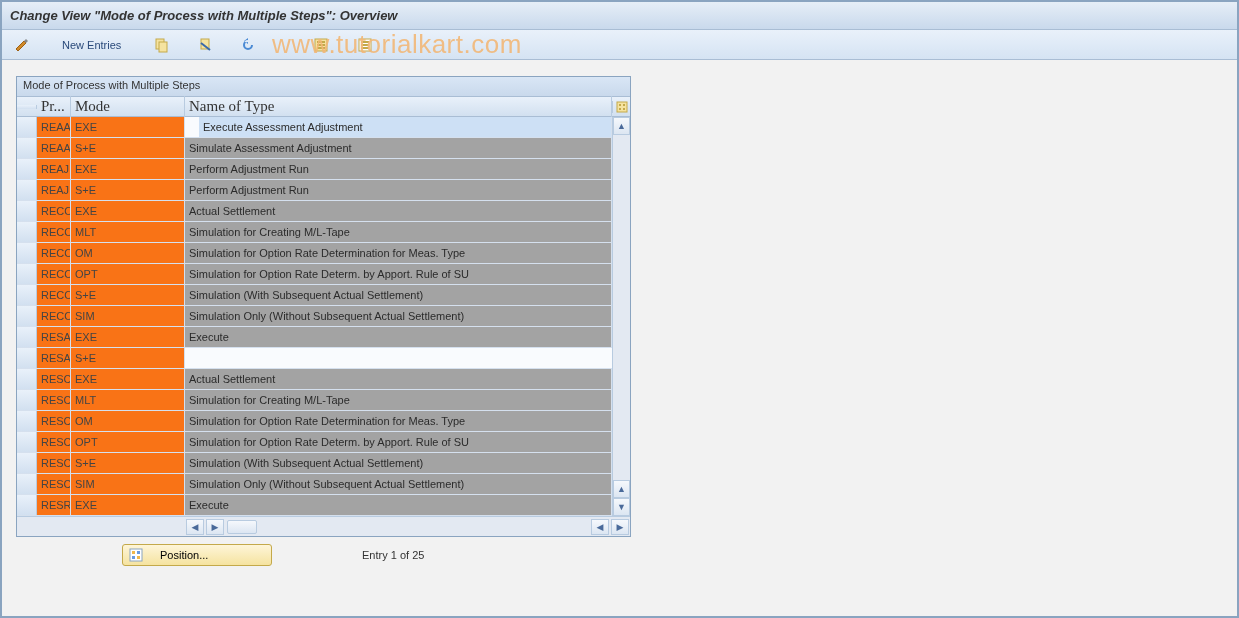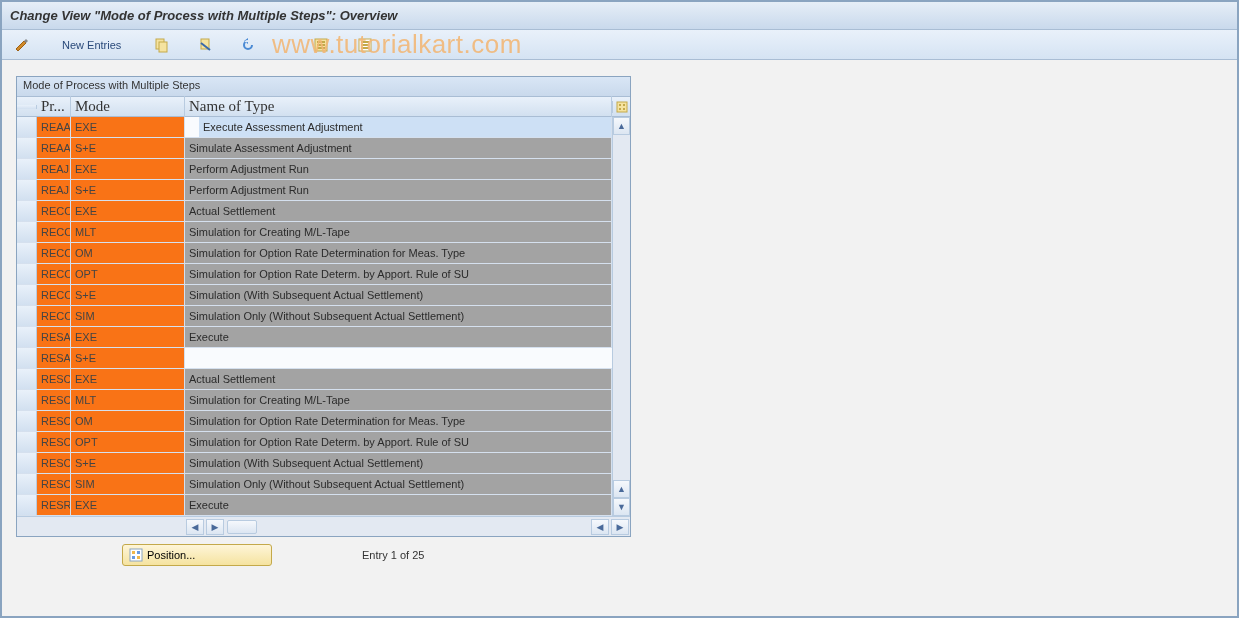--- a/index.html
+++ b/index.html
@@ -208,21 +208,21 @@
   }
   .position-btn {
     width: 150px;
     height: 22px;
     background: linear-gradient(to bottom, #fef5d8, #f5e3a0);
     border: 1px solid #c4a94a;
     border-radius: 3px;
     display: flex;
     align-items: center;
     padding: 0 6px;
-    gap: 4px;
+    gap: 17px;
     cursor: pointer;
     font-size: 11px;
   }
   .entry-text {
     font-size: 11px;
     color: #333;
   }
   svg { display: block; }
 </style>
 </head>

